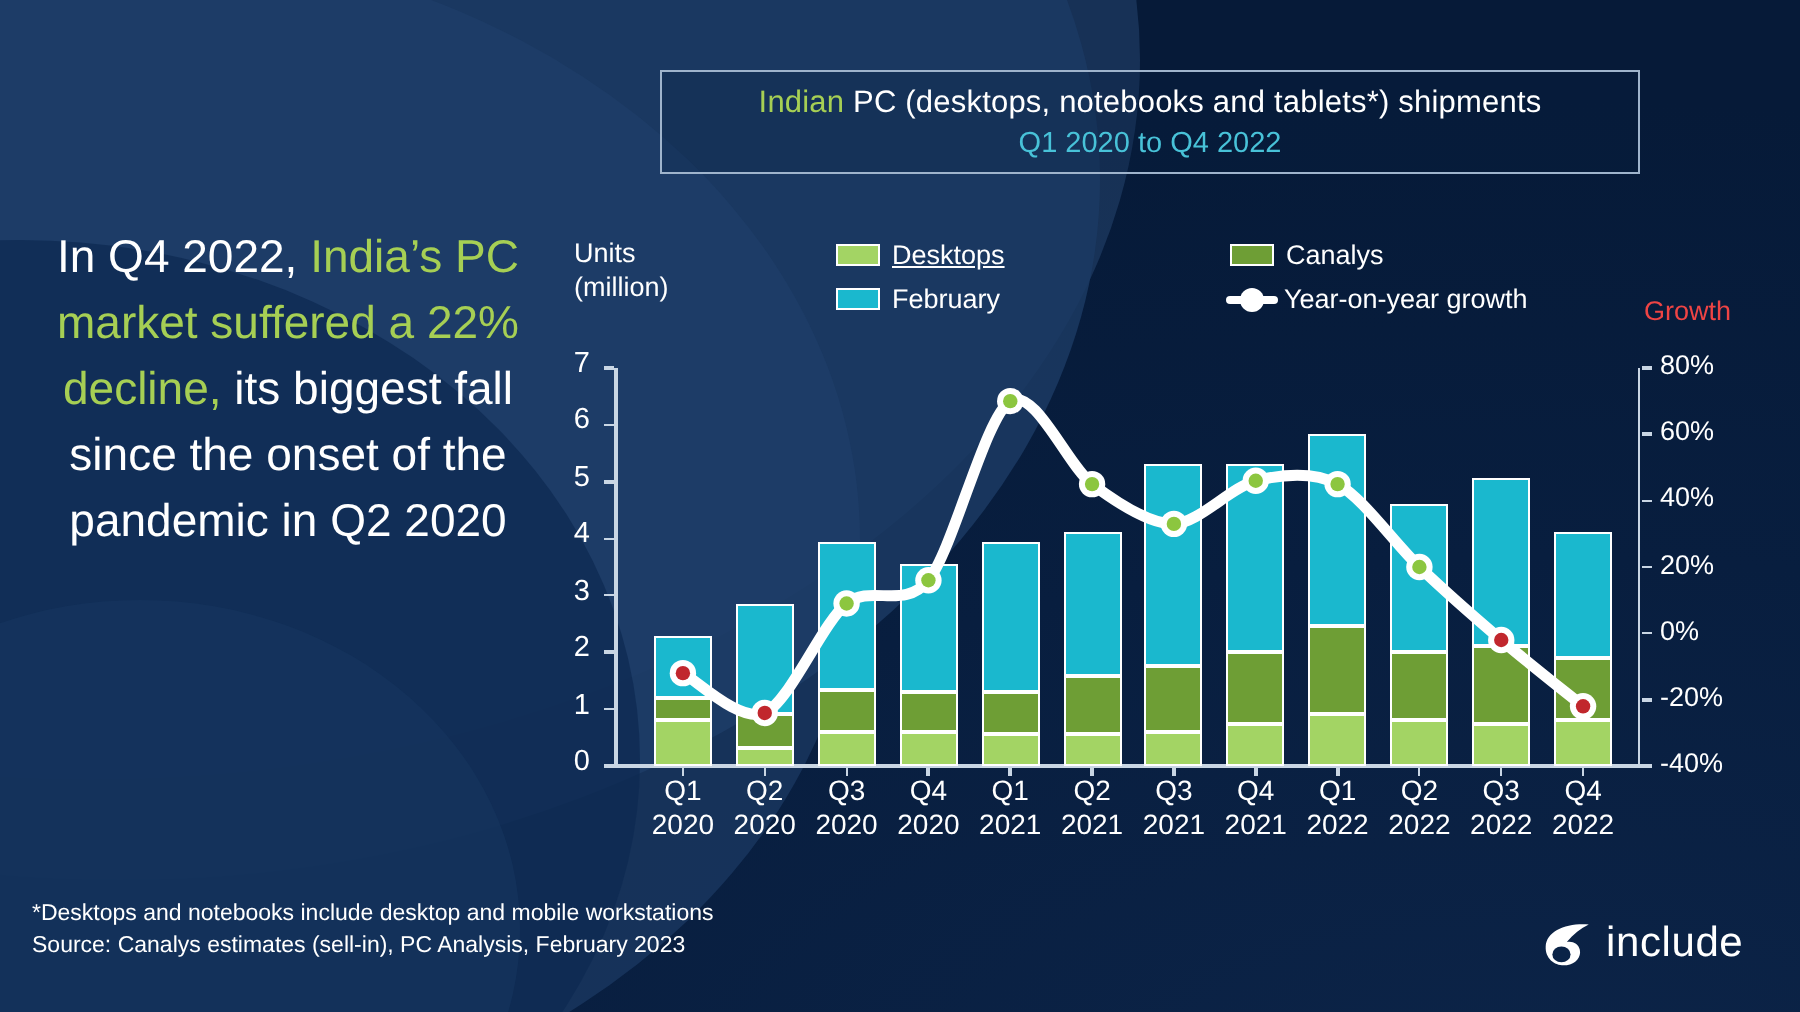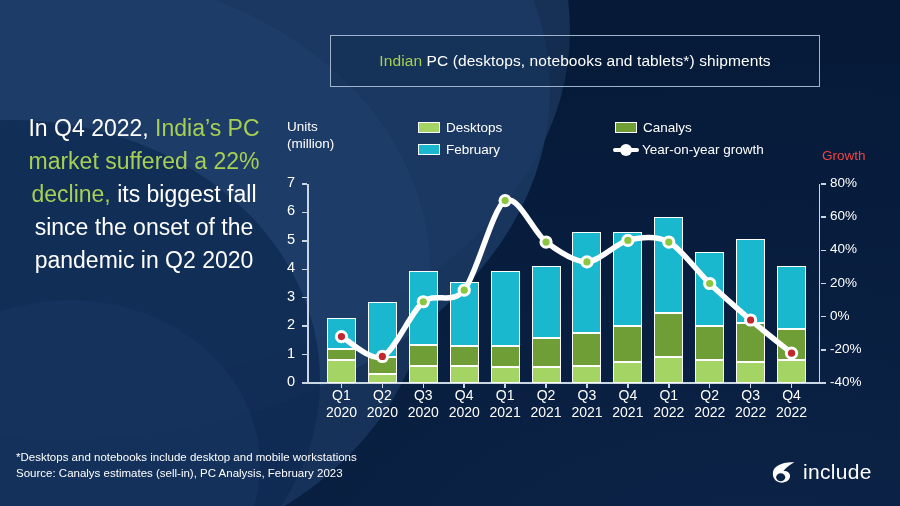--- a/index.html
+++ b/index.html
@@ -80,34 +80,35 @@
   <div class="bgwave w2"></div>
   <div class="bgwave w3"></div>
   <div class="bgwave w4"></div>
   <div class="bgwave w5"></div>
 </div>
 
 <div id="titlebox">
   <div id="title-line1">
     <span class="accent">Indian</span><span> PC (desktops, notebooks and tablets*) shipments</span>
   </div>
+  <div id="title-line2">Q1 2020 to Q4 2022</div>
 </div>
 
 <div id="headline">
   <span>In Q4 2022, </span><span class="g">India’s PC market suffered a 22% decline,</span><span> its biggest fall since the onset of the pandemic in Q2 2020</span>
 </div>
 
 <div id="units-label">
   <div>Units</div>
   <div>(million)</div>
 </div>
 <div id="growth-label">Growth</div>
 
 <div id="legend">
-  <div class="lg" style="left:8px;top:2px;">
+  <div class="lg" style="left:8px;top:2px;text-decoration:underline;">
     <span class="sw" style="background:#a3d464"></span>
     <span>Desktops</span>
   </div>
   <div class="lg" style="left:8px;top:24px;">
     <span class="sw" style="background:#1ab8ce"></span>
     <span>February</span>
   </div>
   <div class="lg" style="left:205px;top:2px;">
     <span class="sw" style="background:#6e9e35"></span>
     <span>Canalys</span>

